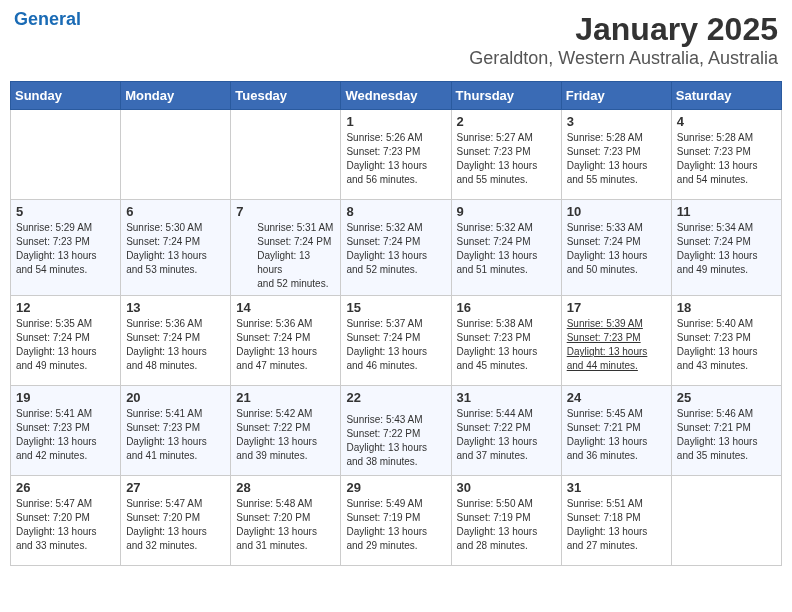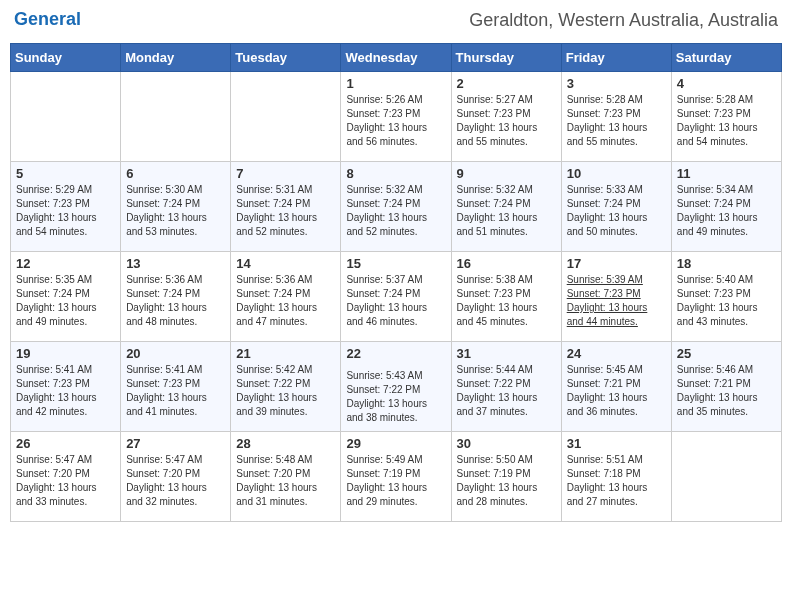--- a/index.html
+++ b/index.html
@@ -97,20 +97,21 @@
 
 <div class="header">
   <div class="logo">
     <div>
       <div class="logo-text">
         <span>General</span>
       </div>
     </div>
   </div>
   <div class="title-area">
+    <div class="month-title">January 2025</div>
     <div class="location-title">Geraldton, Western Australia, Australia</div>
   </div>
 </div>
 
 <table class="calendar">
   <thead>
     <tr>
     <th>Sunday</th>
         <th>Monday</th>
         <th>Tuesday</th>
@@ -164,21 +165,21 @@
         </td>
         <td>
           <div class="day-number">6</div>
           <div class="day-info" style="white-space: pre-line;">Sunrise: 5:30 AM
 Sunset: 7:24 PM
 Daylight: 13 hours
 and 53 minutes.</div>
         </td>
         <td>
           <div class="day-number">7</div>
-          <div class="day-info" style="white-space: pre-line;">Sunrise: 5:31 AM
+          <div class="day-info" style="white-space: pre-line; margin-left: 21px;">Sunrise: 5:31 AM
 Sunset: 7:24 PM
 Daylight: 13 hours
 and 52 minutes.</div>
         </td>
         <td>
           <div class="day-number">8</div>
           <div class="day-info" style="white-space: pre-line;">Sunrise: 5:32 AM
 Sunset: 7:24 PM
 Daylight: 13 hours
 and 52 minutes.</div>

